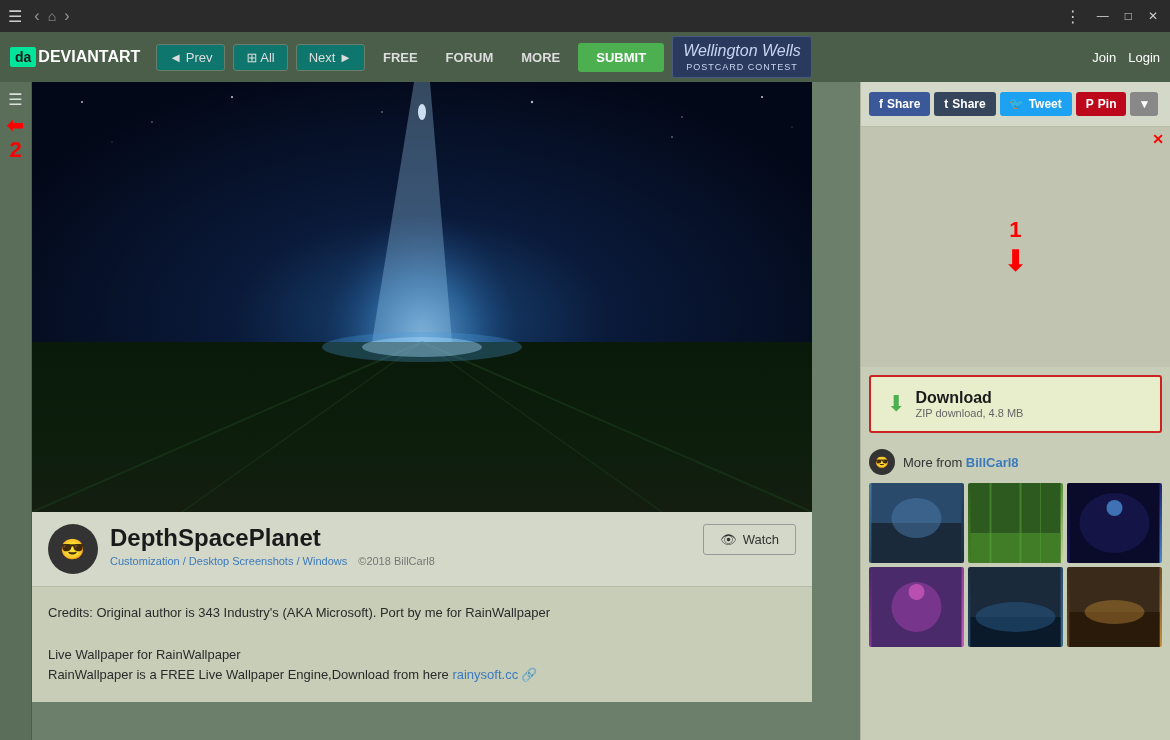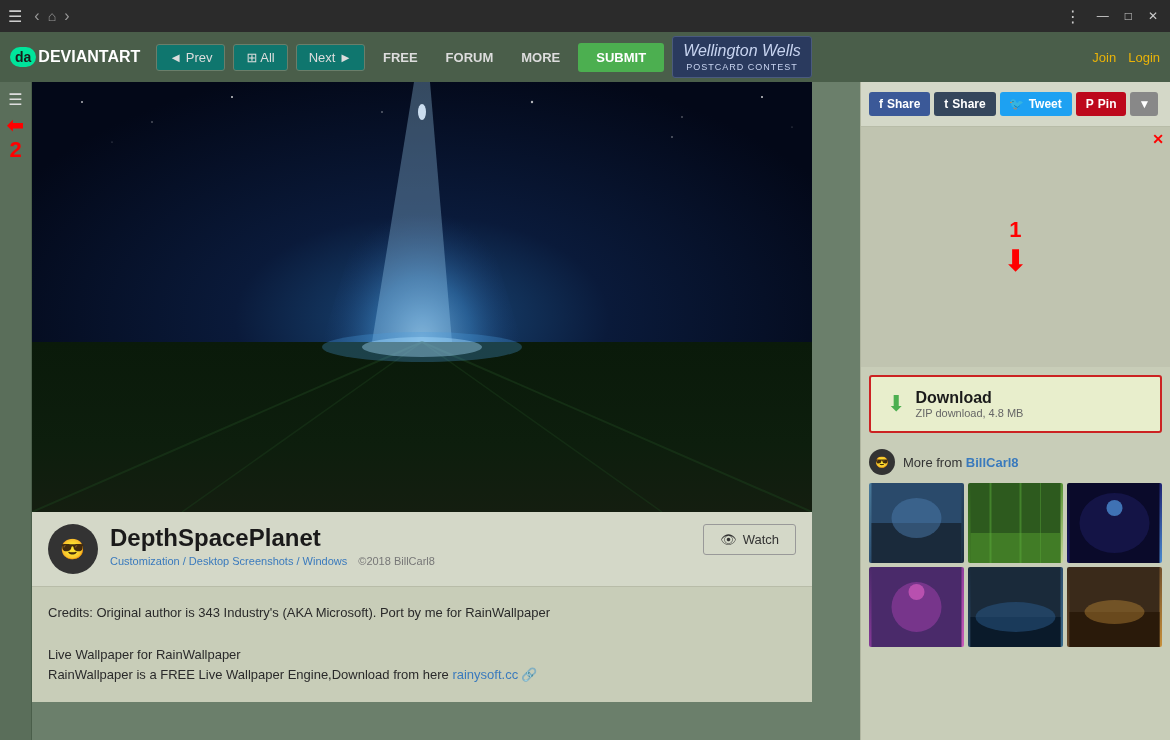--- a/index.html
+++ b/index.html
@@ -27,21 +27,21 @@
     
     .main-nav {
       height: 50px;
       background: #4a5e4a;
       display: flex;
       align-items: center;
       padding: 0 10px;
       gap: 8px;
     }
     .logo-area { display: flex; align-items: center; gap: 2px; margin-right: 8px; }
-    .logo-da { background: #00e59b; color: #1a1a1a; font-weight: bold; font-size: 14px; padding: 2px 5px; border-radius: 10px; }
+    .logo-da { background: #00e59b; color: #1a1a1a; font-weight: bold; font-size: 14px; padding: 2px 5px; border-radius: 2px; }
     .logo-text { color: #fff; font-weight: bold; font-size: 16px; }
     .nav-btn {
       background: #0f766e;
       border: 1px solid #6a7e6a;
       color: #ddd;
       padding: 5px 12px;
       cursor: pointer;
       border-radius: 3px;
       font-size: 13px;
       display: flex;
@@ -76,21 +76,21 @@
       font-size: 11px;
       border-radius: 3px;
       text-align: center;
       cursor: pointer;
       line-height: 1.3;
     }
     .contest-badge .badge-top { font-style: italic; font-size: 16px; }
     .contest-badge .badge-bottom { font-size: 9px; letter-spacing: 1px; text-transform: uppercase; }
     .nav-spacer { flex: 1; }
     .auth-links { display: flex; gap: 12px; }
-    .auth-link { color: #eab308; text-decoration: none; font-size: 13px; cursor: pointer; background: none; border: none; }
+    .auth-link { color: #ffffff; text-decoration: none; font-size: 13px; cursor: pointer; background: none; border: none; }
 
     
     .content-area {
       display: flex;
       height: calc(740px - 32px - 50px);
       background: #6b7f6b;
     }
 
     
     .sidebar-toggle {

